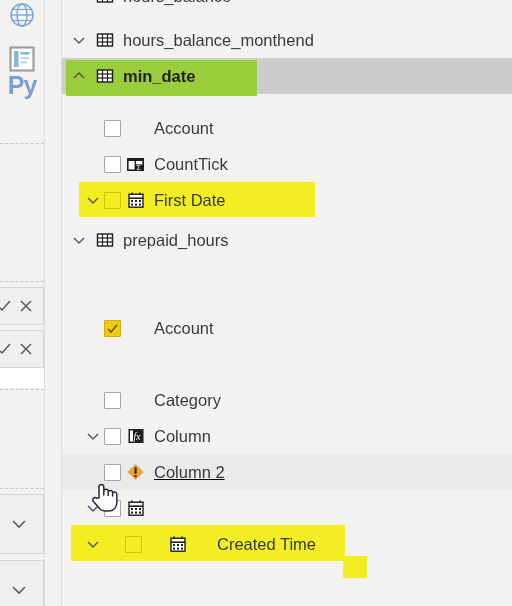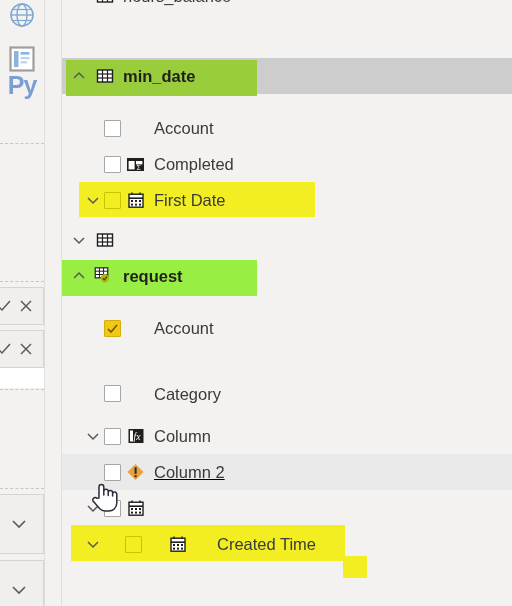--- a/index.html
+++ b/index.html
@@ -198,37 +198,54 @@
         <rect x="1.5" y="3" width="15" height="12" fill="#fff" stroke="#201f1e" stroke-width="1.4"></rect>
         <line x1="1.5" y1="7" x2="16.5" y2="7" stroke="#201f1e" stroke-width="1.2"></line>
         <line x1="1.5" y1="11" x2="16.5" y2="11" stroke="#201f1e" stroke-width="1.2"></line>
         <line x1="6.5" y1="3" x2="6.5" y2="15" stroke="#201f1e" stroke-width="1.2"></line>
         <line x1="11.5" y1="3" x2="11.5" y2="15" stroke="#201f1e" stroke-width="1.2"></line>
       </svg>
     </span>
     <span class="flabel">hours_balance</span>
   </div>
 
-
-  <div class="tree-row ind-0 selected" style="top:58px;">
-    <span class="hl" style="left:4px;top:2px;width:191px;height:36px;background:#9acd3c;"></span>
-    <span class="chev" style="position:relative;z-index:2;">
-      <svg width="16" height="16" viewBox="0 0 16 16">
-          <polyline points="3,10 8,5 13,10" fill="none" stroke="#595959" stroke-width="1.5"></polyline>
-        </svg>
-    </span>
-    <span class="ficon" style="position:relative;z-index:2;">
+  <div class="tree-row ind-0" style="top:22px;">
+    <span class="chev">
+      <svg width="16" height="16" viewBox="0 0 16 16">
+          <polyline points="3,6 8,11 13,6" fill="none" stroke="#595959" stroke-width="1.5"></polyline>
+        </svg>
+    </span>
+    <span class="ficon">
       <svg width="18" height="18" viewBox="0 0 18 18">
         <rect x="1.5" y="3" width="15" height="12" fill="#fff" stroke="#201f1e" stroke-width="1.4"></rect>
         <line x1="1.5" y1="7" x2="16.5" y2="7" stroke="#201f1e" stroke-width="1.2"></line>
         <line x1="1.5" y1="11" x2="16.5" y2="11" stroke="#201f1e" stroke-width="1.2"></line>
         <line x1="6.5" y1="3" x2="6.5" y2="15" stroke="#201f1e" stroke-width="1.2"></line>
         <line x1="11.5" y1="3" x2="11.5" y2="15" stroke="#201f1e" stroke-width="1.2"></line>
       </svg>
     </span>
+    <span class="flabel">hours_balance_monthend</span>
+  </div>
+
+  <div class="tree-row ind-0 selected" style="top:58px;">
+    <span class="hl" style="left:4px;top:2px;width:191px;height:36px;background:#9acd3c;"></span>
+    <span class="chev" style="position:relative;z-index:2;">
+      <svg width="16" height="16" viewBox="0 0 16 16">
+          <polyline points="3,10 8,5 13,10" fill="none" stroke="#595959" stroke-width="1.5"></polyline>
+        </svg>
+    </span>
+    <span class="ficon" style="position:relative;z-index:2;">
+      <svg width="18" height="18" viewBox="0 0 18 18">
+        <rect x="1.5" y="3" width="15" height="12" fill="#fff" stroke="#201f1e" stroke-width="1.4"></rect>
+        <line x1="1.5" y1="7" x2="16.5" y2="7" stroke="#201f1e" stroke-width="1.2"></line>
+        <line x1="1.5" y1="11" x2="16.5" y2="11" stroke="#201f1e" stroke-width="1.2"></line>
+        <line x1="6.5" y1="3" x2="6.5" y2="15" stroke="#201f1e" stroke-width="1.2"></line>
+        <line x1="11.5" y1="3" x2="11.5" y2="15" stroke="#201f1e" stroke-width="1.2"></line>
+      </svg>
+    </span>
     <span class="flabel bold" style="position:relative;z-index:2;">min_date</span>
   </div>
 
   <div class="tree-row ind-1" style="top:110px;">
     <span class="chev"></span>
     <span class="chk"></span>
     <span class="ficon"></span>
     <span class="flabel">Account</span>
   </div>
 
@@ -236,21 +253,21 @@
     <span class="chev"></span>
     <span class="chk"></span>
     <span class="ficon">
       <svg width="19" height="19" viewBox="0 0 19 19">
         <rect x="1" y="3" width="17" height="13" fill="#201f1e"></rect>
         <rect x="2.6" y="6" width="6" height="8.4" fill="#ffffff"></rect>
         <rect x="10" y="6" width="6.4" height="3.4" fill="#ffffff"></rect>
         <text x="10.6" y="14.6" font-size="7" font-family="'Liberation Sans',sans-serif" fill="#ffffff">Σ</text>
       </svg>
     </span>
-    <span class="flabel">Completed</span>
+    <span class="flabel">CountTick</span>
   </div>
 
   <div class="tree-row ind-1" style="top:182px;">
     <span class="hl" style="left:17px;top:0px;width:236px;height:35px;background:#f2ee22;"></span>
     <span class="chev" style="position:relative;z-index:2;">
       <svg width="16" height="16" viewBox="0 0 16 16">
           <polyline points="3,6 8,11 13,6" fill="none" stroke="#595959" stroke-width="1.5"></polyline>
         </svg>
     </span>
     <span class="chk yellowfill" style="position:relative;z-index:2;"></span>
@@ -279,56 +296,37 @@
     </span>
     <span class="ficon">
       <svg width="18" height="18" viewBox="0 0 18 18">
         <rect x="1.5" y="3" width="15" height="12" fill="#fff" stroke="#201f1e" stroke-width="1.4"></rect>
         <line x1="1.5" y1="7" x2="16.5" y2="7" stroke="#201f1e" stroke-width="1.2"></line>
         <line x1="1.5" y1="11" x2="16.5" y2="11" stroke="#201f1e" stroke-width="1.2"></line>
         <line x1="6.5" y1="3" x2="6.5" y2="15" stroke="#201f1e" stroke-width="1.2"></line>
         <line x1="11.5" y1="3" x2="11.5" y2="15" stroke="#201f1e" stroke-width="1.2"></line>
       </svg>
     </span>
-  </div>
-
-  <div class="tree-row ind-0" style="top:258px;">
-    <span class="hl" style="left:0px;top:2px;width:195px;height:36px;background:#99ee44;"></span>
-    <span class="chev" style="position:relative;z-index:2;">
-      <svg width="16" height="16" viewBox="0 0 16 16">
-          <polyline points="3,10 8,5 13,10" fill="none" stroke="#595959" stroke-width="1.5"></polyline>
-        </svg>
-    </span>
-    <span class="ficon" style="position:relative;z-index:2;overflow:visible;">
-      <svg width="24" height="24" viewBox="0 0 24 24" style="margin-left:-1px;margin-top:2px;">
-        <rect x="1.5" y="1" width="15" height="12" fill="#fff" stroke="#201f1e" stroke-width="1.4"></rect>
-        <line x1="1.5" y1="5" x2="16.5" y2="5" stroke="#201f1e" stroke-width="1.2"></line>
-        <line x1="1.5" y1="9" x2="16.5" y2="9" stroke="#201f1e" stroke-width="1.2"></line>
-        <line x1="6.5" y1="1" x2="6.5" y2="13" stroke="#201f1e" stroke-width="1.2"></line>
-        <line x1="11.5" y1="1" x2="11.5" y2="13" stroke="#201f1e" stroke-width="1.2"></line>
-        <circle cx="13" cy="13.5" r="5" fill="#b4b40f"></circle>
-        <polyline points="10.6,13.6 12.4,15.4 15.6,11.6" fill="none" stroke="#3b3a00" stroke-width="1.5"></polyline>
-      </svg>
-    </span>
-    <span class="flabel bold" style="position:relative;z-index:2;">request</span>
-  </div>
+    <span class="flabel">prepaid_hours</span>
+  </div>
+
 
   <div class="tree-row ind-1" style="top:310px;">
     <span class="chev"></span>
     <span class="chk checked">
       <svg width="13" height="13" viewBox="0 0 13 13">
         <polyline points="2,7 5,10 11,3" fill="none" stroke="#6b5a00" stroke-width="1.6"></polyline>
       </svg>
     </span>
     <span class="ficon"></span>
     <span class="flabel">Account</span>
   </div>
 
 
-  <div class="tree-row ind-1" style="top:366px;align-items:flex-end;">
+  <div class="tree-row ind-1" style="top:382px;">
     <span class="chev"></span>
     <span class="chk"></span>
     <span class="ficon"></span>
     <span class="flabel">Category</span>
   </div>
 
   <div class="tree-row ind-1" style="top:418px;">
     <span class="chev">
       <svg width="16" height="16" viewBox="0 0 16 16">
           <polyline points="3,6 8,11 13,6" fill="none" stroke="#595959" stroke-width="1.5"></polyline>

